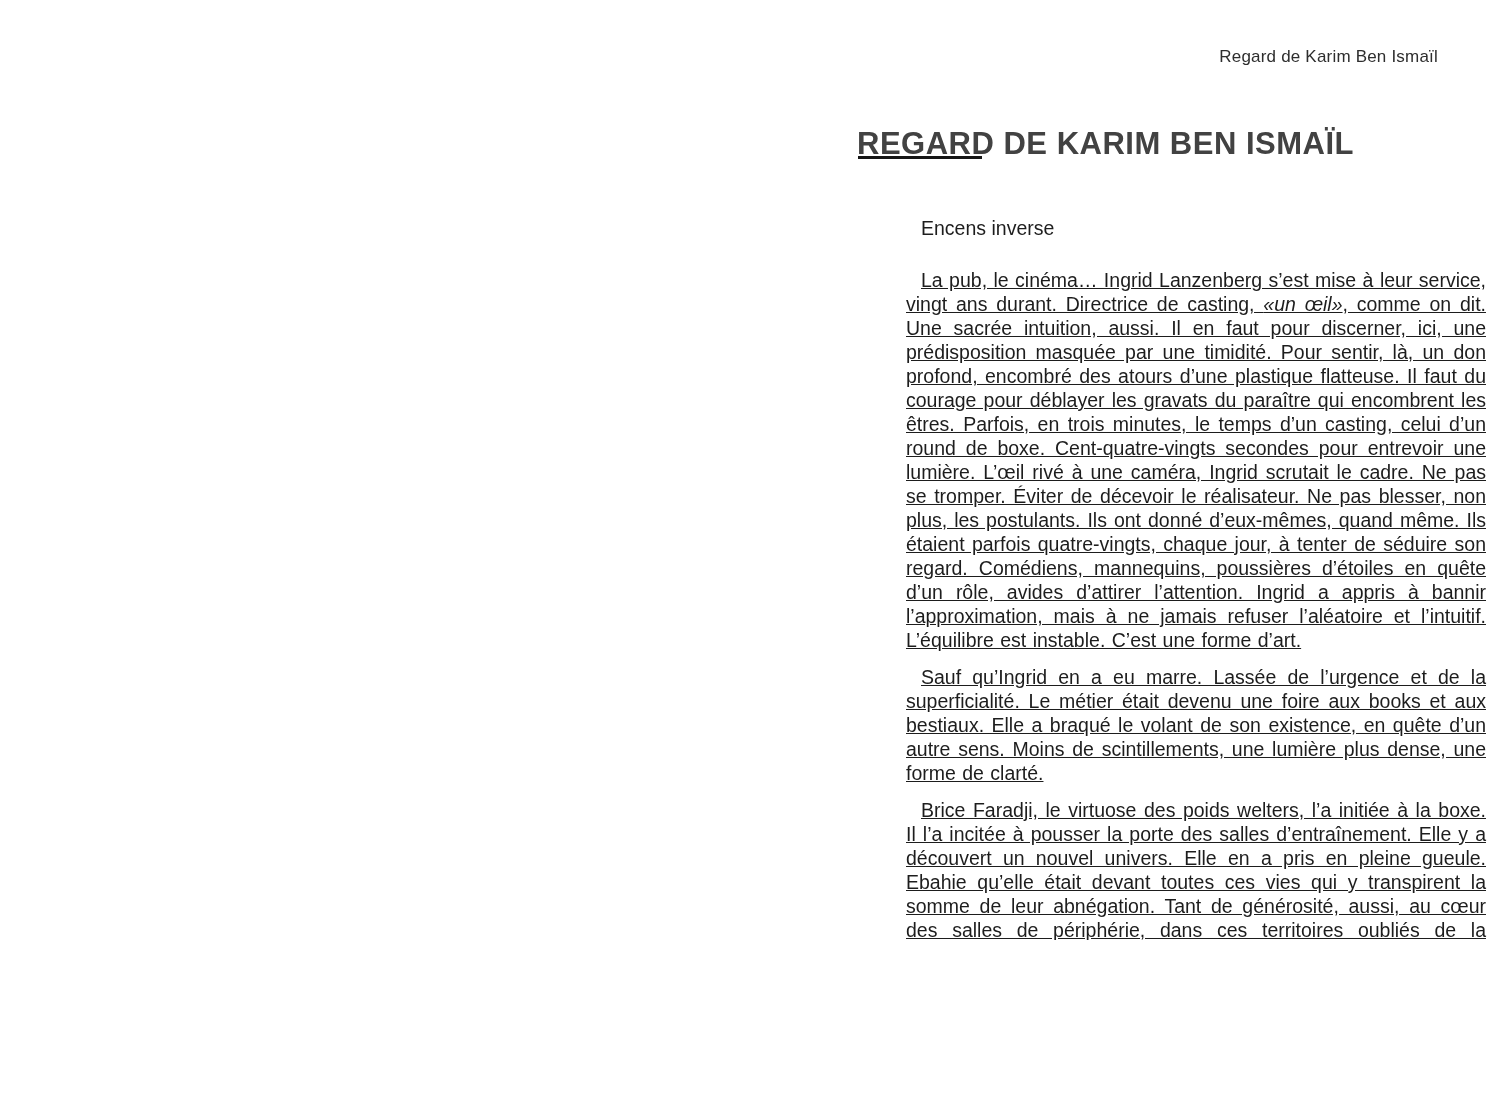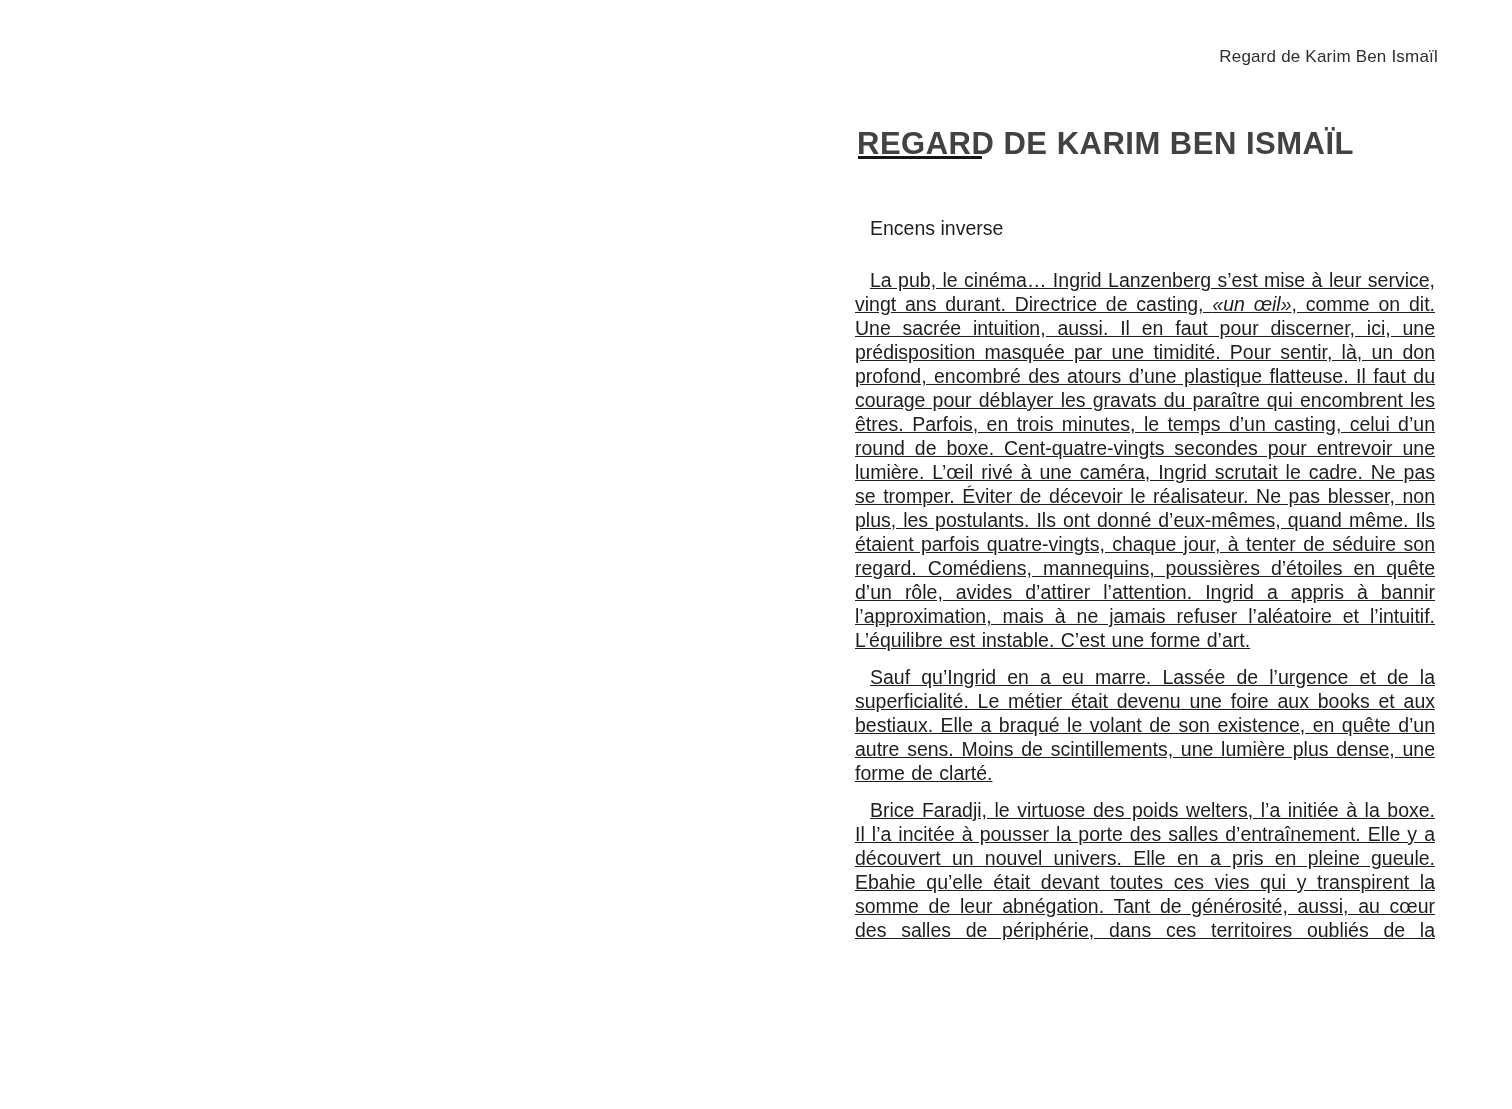--- a/index.html
+++ b/index.html
@@ -42,21 +42,21 @@
   .title-underline {
     position: absolute;
     left: 858px;
     top: 156px;
     width: 124px;
     height: 2.5px;
     background: #161616;
   }
   .body-block {
     position: absolute;
-    left: 855px;
+    left: 906px;
     top: 216px;
     width: 580px;
     color: #1d1d1d;
     font-size: 19.5px;
     line-height: 24px;
   }
   .section-heading {
     text-indent: 15px;
     margin: 0 0 28px 0;
   }

